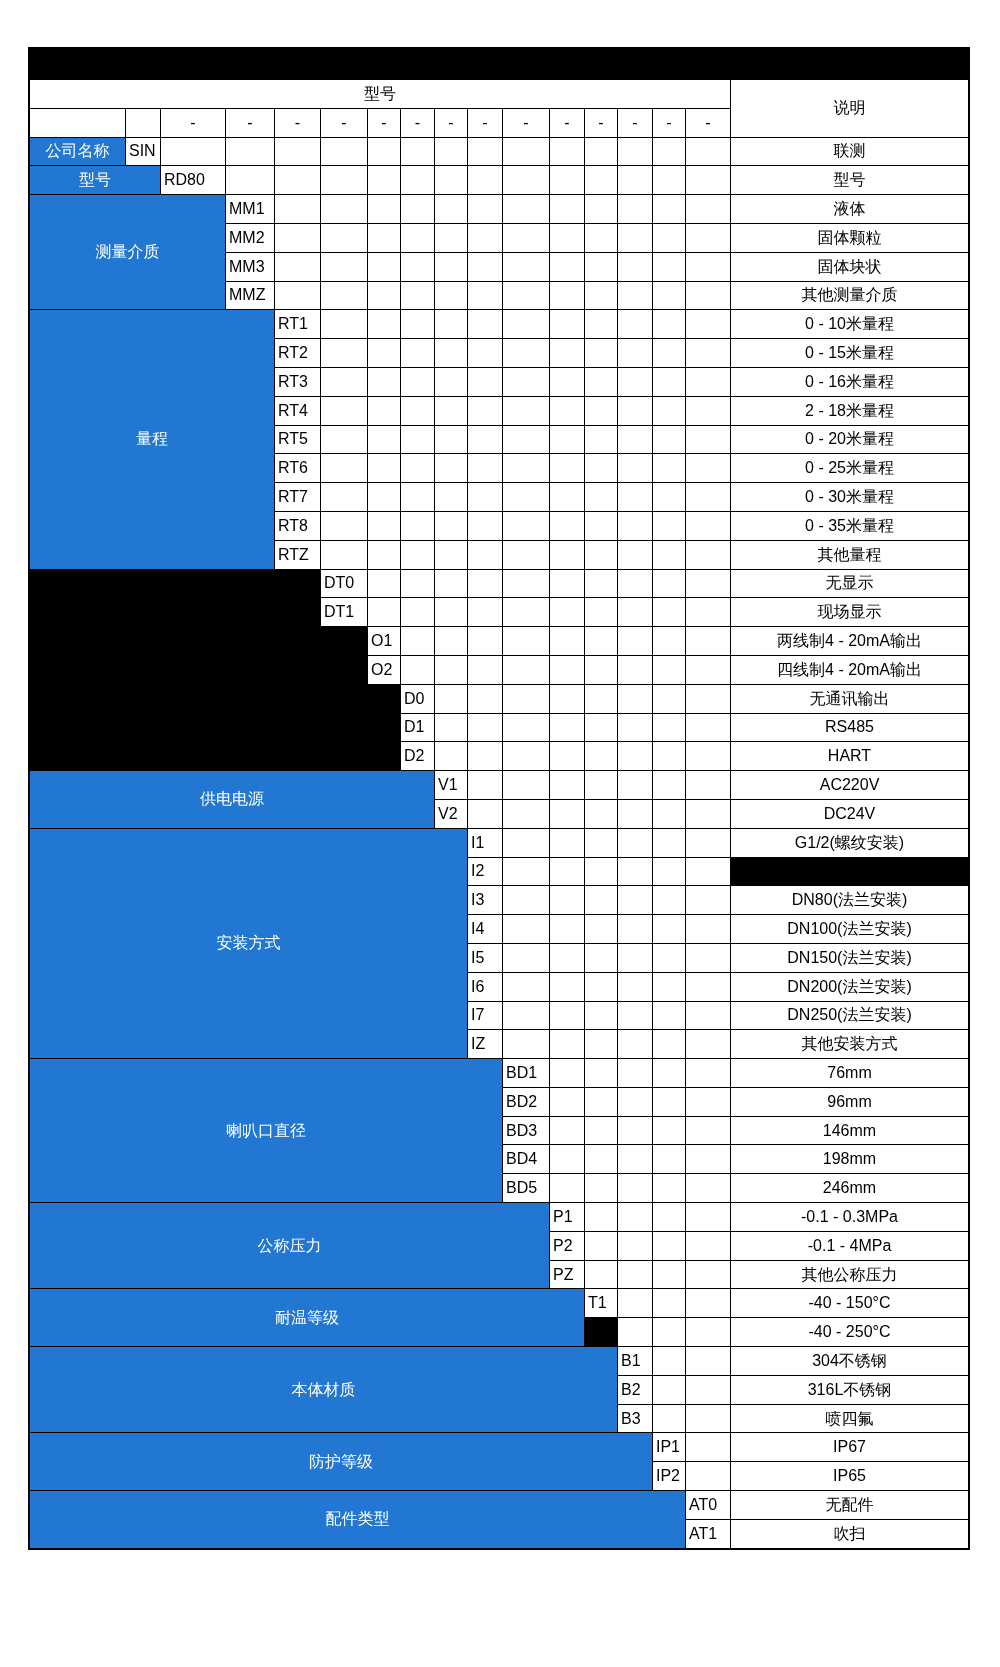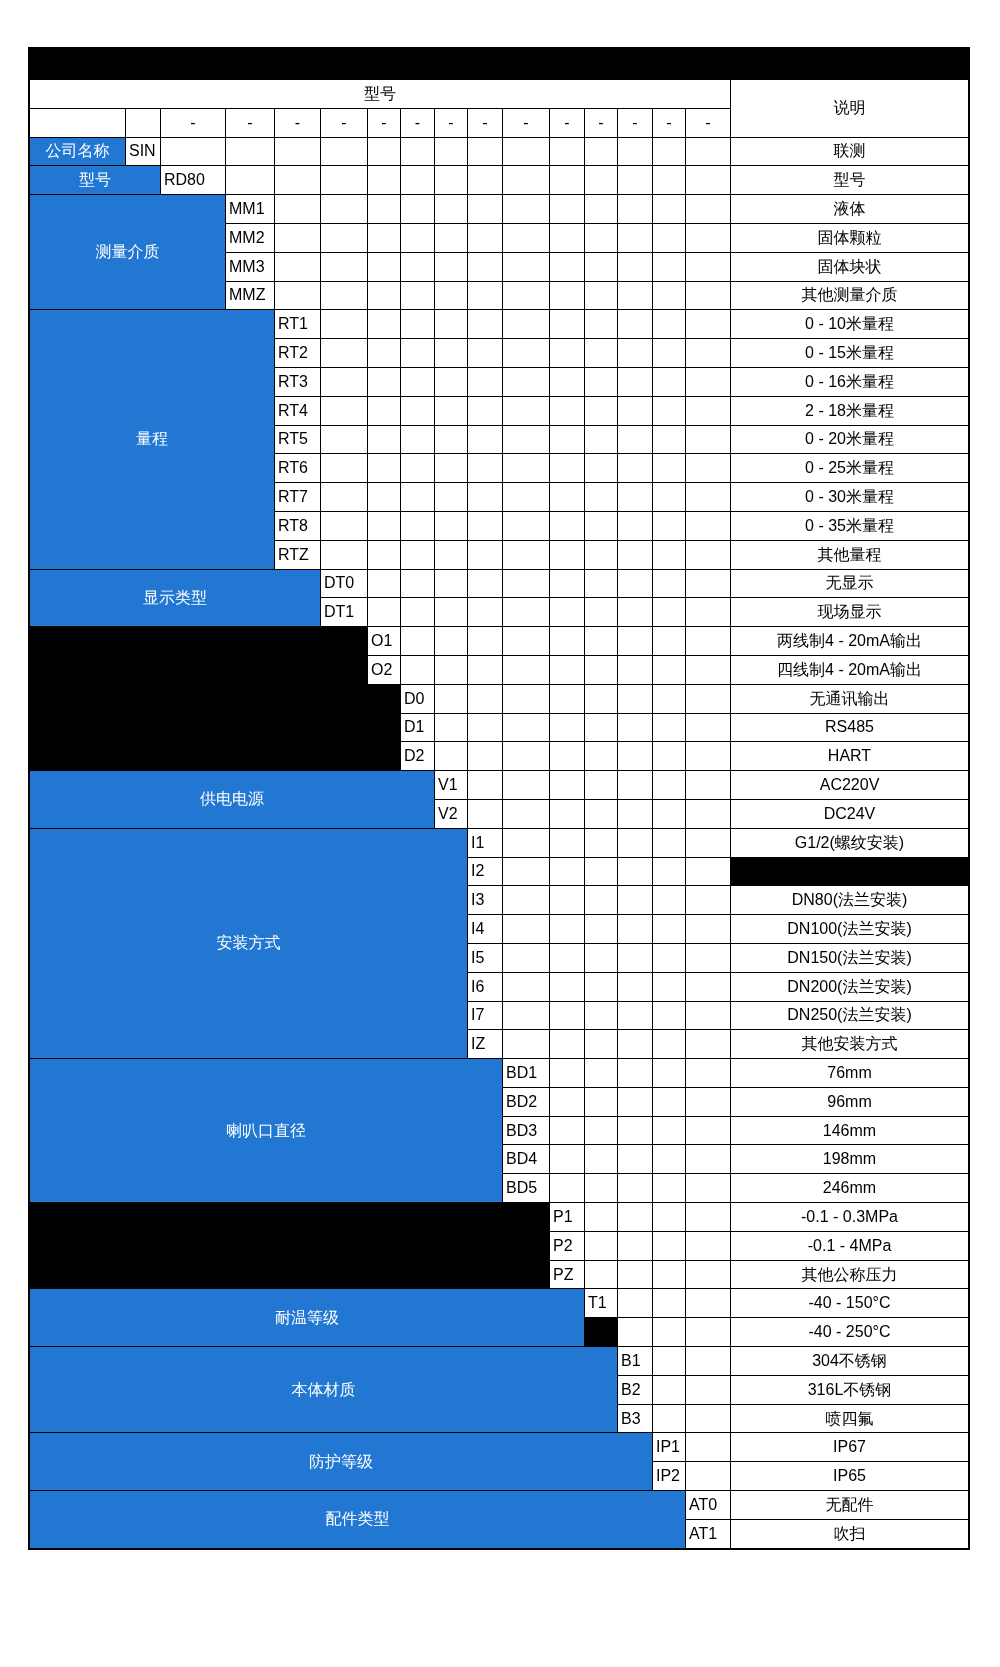--- a/index.html
+++ b/index.html
@@ -286,21 +286,20 @@
       <div class="cell" style="grid-area: 18 / 8;"></div>
       <div class="cell" style="grid-area: 18 / 9;"></div>
       <div class="cell" style="grid-area: 18 / 10;"></div>
       <div class="cell" style="grid-area: 18 / 11;"></div>
       <div class="cell" style="grid-area: 18 / 12;"></div>
       <div class="cell" style="grid-area: 18 / 13;"></div>
       <div class="cell" style="grid-area: 18 / 14;"></div>
       <div class="cell" style="grid-area: 18 / 15;"></div>
       <div class="cell" style="grid-area: 18 / 16;"></div>
       <div class="cell desc" style="grid-area: 18 / 17;">其他量程</div>
-      <div class="cell label" style="grid-area: 19 / 1 / span 2 / 6;">显示类型</div>
       <div class="cell code" style="grid-area: 19 / 6;">DT0</div>
       <div class="cell" style="grid-area: 19 / 7;"></div>
       <div class="cell" style="grid-area: 19 / 8;"></div>
       <div class="cell" style="grid-area: 19 / 9;"></div>
       <div class="cell" style="grid-area: 19 / 10;"></div>
       <div class="cell" style="grid-area: 19 / 11;"></div>
       <div class="cell" style="grid-area: 19 / 12;"></div>
       <div class="cell" style="grid-area: 19 / 13;"></div>
       <div class="cell" style="grid-area: 19 / 14;"></div>
       <div class="cell" style="grid-area: 19 / 15;"></div>
@@ -483,20 +482,21 @@
       <div class="cell" style="grid-area: 39 / 15;"></div>
       <div class="cell" style="grid-area: 39 / 16;"></div>
       <div class="cell desc" style="grid-area: 39 / 17;">198mm</div>
       <div class="cell code" style="grid-area: 40 / 11;">BD5</div>
       <div class="cell" style="grid-area: 40 / 12;"></div>
       <div class="cell" style="grid-area: 40 / 13;"></div>
       <div class="cell" style="grid-area: 40 / 14;"></div>
       <div class="cell" style="grid-area: 40 / 15;"></div>
       <div class="cell" style="grid-area: 40 / 16;"></div>
       <div class="cell desc" style="grid-area: 40 / 17;">246mm</div>
+      <div class="cell label" style="grid-area: 41 / 1 / span 3 / 12;">公称压力</div>
       <div class="cell code" style="grid-area: 41 / 12;">P1</div>
       <div class="cell" style="grid-area: 41 / 13;"></div>
       <div class="cell" style="grid-area: 41 / 14;"></div>
       <div class="cell" style="grid-area: 41 / 15;"></div>
       <div class="cell" style="grid-area: 41 / 16;"></div>
       <div class="cell desc" style="grid-area: 41 / 17;">-0.1 - 0.3MPa</div>
       <div class="cell code" style="grid-area: 42 / 12;">P2</div>
       <div class="cell" style="grid-area: 42 / 13;"></div>
       <div class="cell" style="grid-area: 42 / 14;"></div>
       <div class="cell" style="grid-area: 42 / 15;"></div>

